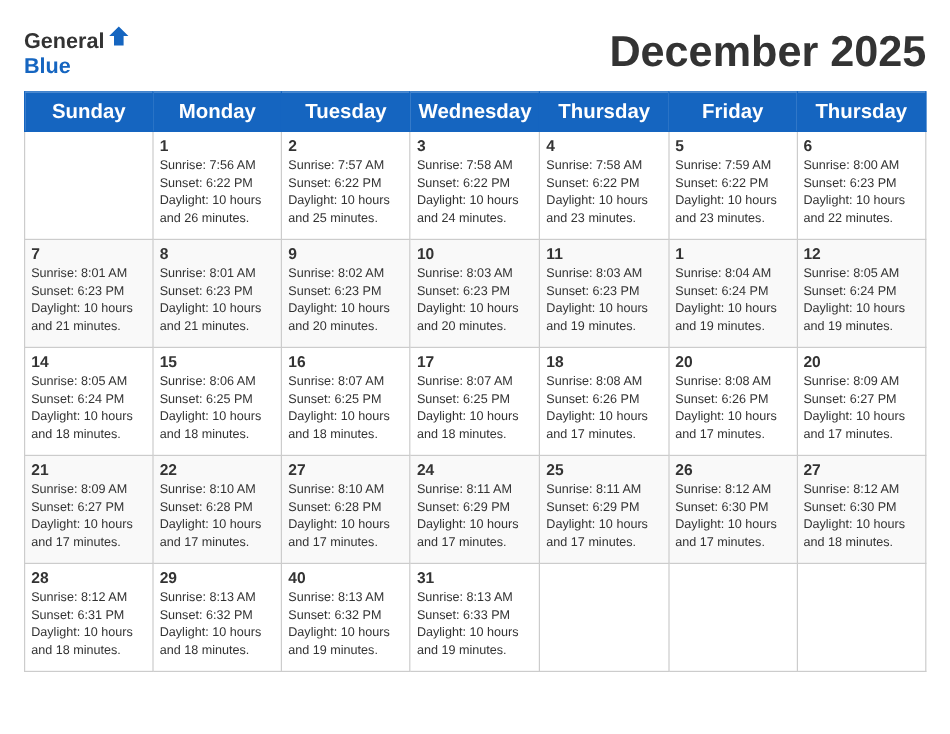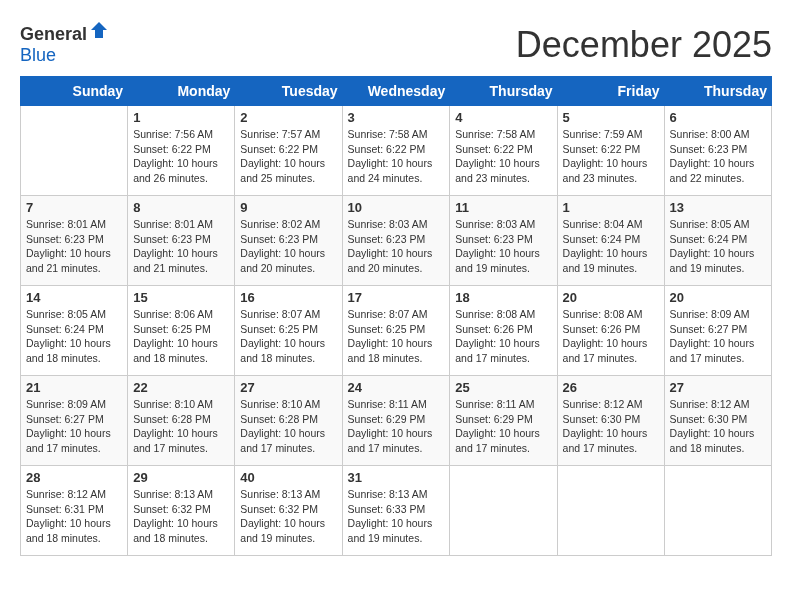--- a/index.html
+++ b/index.html
@@ -6,65 +6,65 @@
     body {
       font-family: Arial, sans-serif;
       background: #fff;
       width: 792px;
       min-height: 612px;
       padding: 20px;
     }
     .header {
       display: flex;
       justify-content: space-between;
-      align-items: flex-end;
+      align-items: center;
       margin-bottom: 10px;
     }
     .logo {
       display: flex;
       align-items: center;
     }
     .logo-text-general {
       font-size: 18px;
       font-weight: bold;
       color: #333;
     }
     .logo-text-blue {
       font-size: 18px;
-      font-weight: normal;
+      font-weight: bold;
       color: #1565c0;
     }
     .logo-icon {
       width: 20px;
       height: 20px;
       margin-left: 2px;
     }
     .title-block {
       text-align: right;
     }
     .month-title {
       font-size: 36px;
-      font-weight: normal;
+      font-weight: bold;
       color: #333;
     }
     .location-subtitle {
       font-size: 16px;
       color: #555;
     }
     .calendar {
       width: 100%;
       border-collapse: collapse;
       border: 1px solid #ccc;
     }
     .calendar th {
       background-color: #1565c0;
       color: #fff;
-      font-size: 14px;
+      font-size: 17px;
       padding: 6px 4px;
-      text-align: right;
+      text-align: center;
       border: 1px solid #1565c0;
     }
     .calendar td {
       vertical-align: top;
       border: 1px solid #ccc;
       padding: 4px 5px;
       width: 108px;
       min-height: 80px;
       height: 90px;
       background: #fff;
@@ -164,21 +164,21 @@
         </td>
         <td>
           <span class="day-number">11</span>
           <div class="day-info">Sunrise: 8:03 AM<br>Sunset: 6:23 PM<br>Daylight: 10 hours<br>and 19 minutes.</div>
         </td>
         <td>
           <span class="day-number">1</span>
           <div class="day-info">Sunrise: 8:04 AM<br>Sunset: 6:24 PM<br>Daylight: 10 hours<br>and 19 minutes.</div>
         </td>
         <td>
-          <span class="day-number">13</span>
+          <span class="day-number">12</span>
           <div class="day-info">Sunrise: 8:05 AM<br>Sunset: 6:24 PM<br>Daylight: 10 hours<br>and 19 minutes.</div>
         </td>
       </tr>
       <tr>
         <td>
           <span class="day-number">14</span>
           <div class="day-info">Sunrise: 8:05 AM<br>Sunset: 6:24 PM<br>Daylight: 10 hours<br>and 18 minutes.</div>
         </td>
         <td>
           <span class="day-number">15</span>

